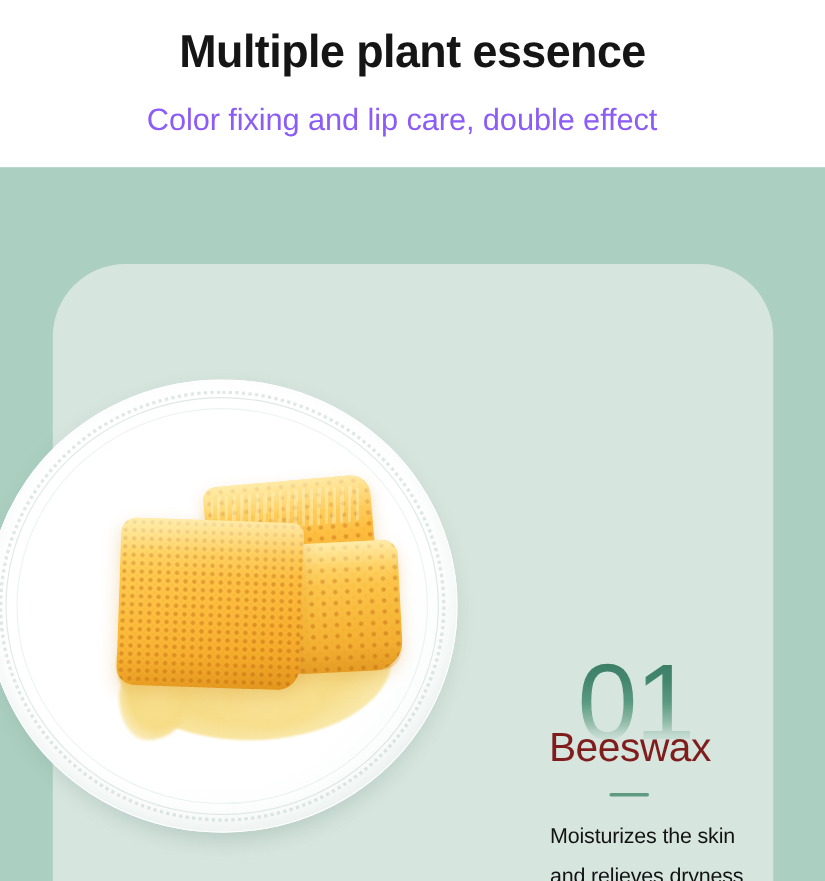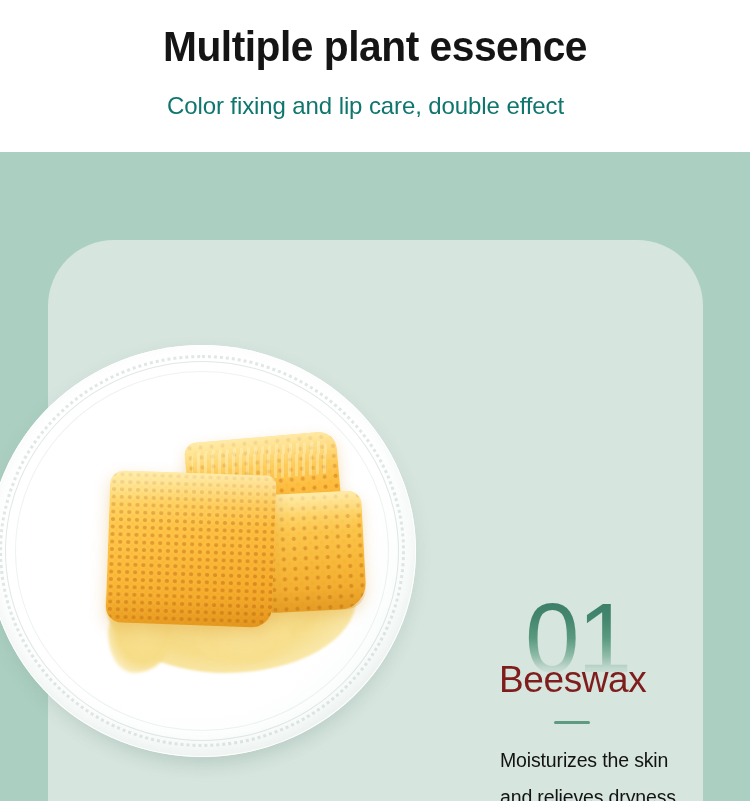--- a/index.html
+++ b/index.html
@@ -27,23 +27,23 @@
     font-size:42px;
     font-weight:bold;
     letter-spacing:-0.5px;
     color:#151515;
     line-height:1.1;
     font-family:"Liberation Sans", sans-serif;
     transform:scaleX(0.97);
   }
   .header-subtitle {
     position:absolute; left:0; top:92px; width:731px;
-    font-size:24px;
+    font-size:28px;
     font-weight:normal;
-    color:#0f766e;
+    color:#8b5cf6;
     line-height:1.2;
     letter-spacing:-0.1px;
   }
 
   
   .green-area {
     position:absolute; left:0; top:152px;
     width:750px; height:649px;
     background:#abcfc0;
     overflow:hidden;

